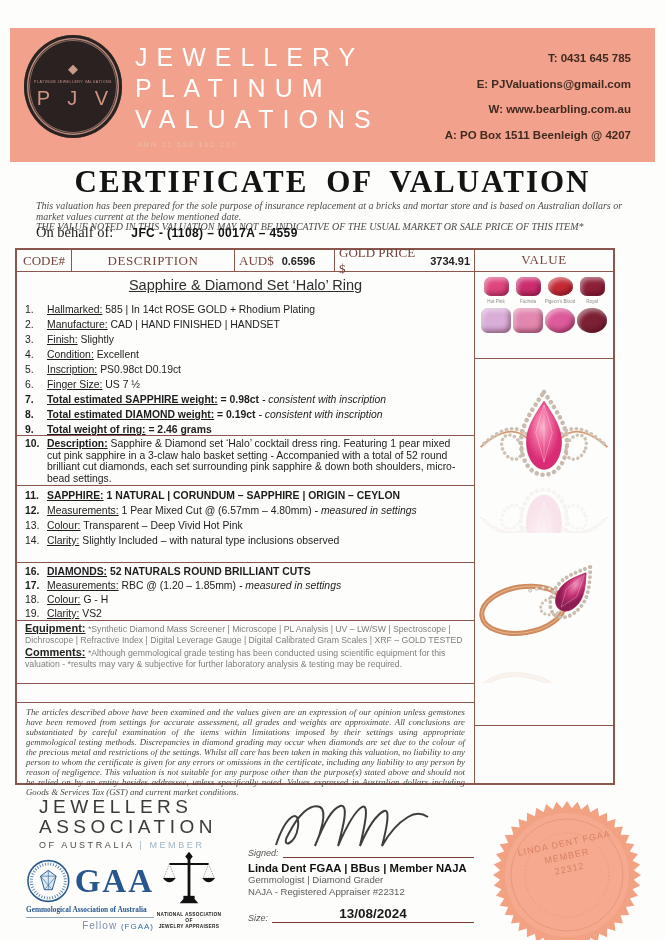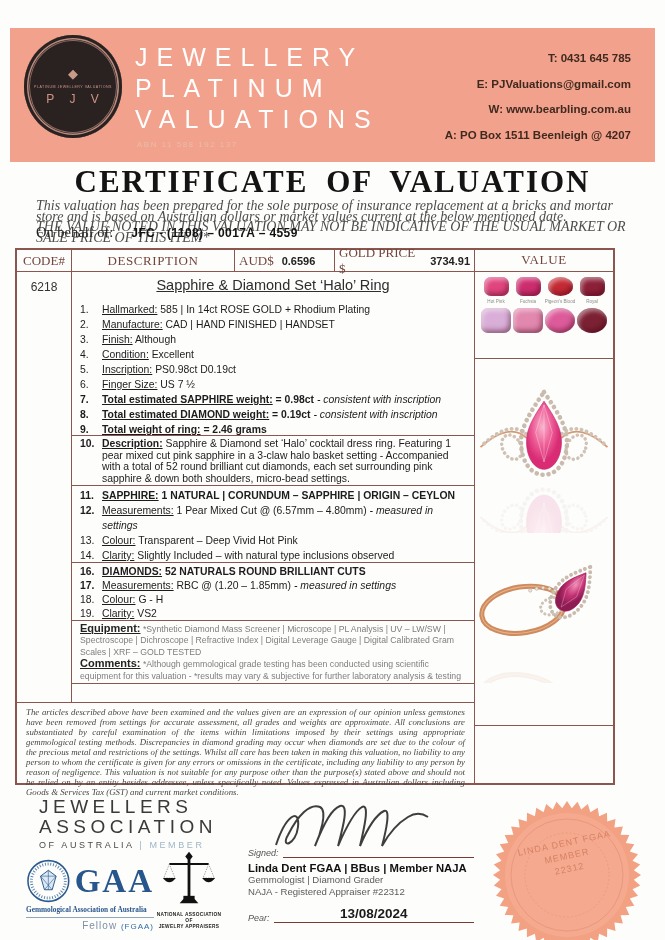--- a/index.html
+++ b/index.html
@@ -8,30 +8,30 @@
   .abs{position:absolute;}
 
   
   .band{left:10px;top:28px;width:645px;height:134px;background:#f2a28c;}
   .logo{left:14px;top:7px;width:98px;height:103px;border-radius:50%;background:#2a2121;
         box-shadow:inset 0 0 0 3px #2a2121, inset 0 0 0 4.5px #b98a7d;}
   .logo-inner{position:absolute;left:5px;top:5px;right:5px;bottom:5px;border-radius:50%;
         border:1px solid #8a6a5f;display:flex;flex-direction:column;align-items:center;justify-content:center;}
   .logo-diamond{color:#c99a8a;font-size:13px;line-height:12px;}
   .logo-arc{color:#c9968a;font-size:3.6px;letter-spacing:.5px;margin-top:5px;white-space:nowrap;}
-  .logo-initials{color:#cf9384;font-size:12px;letter-spacing:6px;margin:3px 0 0 5px;text-align:center;}
+  .logo-initials{color:#cf9384;font-size:20px;letter-spacing:6px;margin:3px 0 0 5px;text-align:center;}
   .company{left:125px;top:14px;color:#fff;font-size:25px;letter-spacing:9px;line-height:31px;font-weight:400;}
   .abn{left:127px;top:112px;color:#e7bcab;font-size:8px;letter-spacing:1.5px;}
   .contacts{right:24px;top:18px;text-align:right;color:#40291f;font-size:11.5px;font-weight:bold;line-height:25.5px;}
 
   
   .cert-title{left:0;top:164px;width:665px;text-align:center;font-family:"Liberation Serif",serif;
         font-weight:bold;font-size:31px;letter-spacing:2px;word-spacing:8px;color:#141414;}
   .intro{left:36px;top:201px;width:596px;font-family:"Liberation Serif",serif;font-style:italic;
-        font-size:14px;line-height:10.5px;color:#4c4c4c;}
+        font-size:10px;line-height:10.5px;color:#4c4c4c;}
   .behalf{left:36px;top:224px;display:flex;align-items:center;}
   .behalf-lbl{font-family:"Liberation Serif",serif;font-size:14.5px;color:#222;}
   .behalf-val{font-size:12px;font-weight:bold;margin-left:18px;letter-spacing:.4px;color:#111;}
 
   
   .vtable{left:15px;top:248px;width:600px;height:537px;border:2px solid #8a564e;display:flex;box-sizing:border-box;}
   .left-part{width:458px;display:flex;flex-direction:column;}
   .right-part{flex:1;border-left:1px solid #8a564e;display:flex;flex-direction:column;}
   .hrow{display:flex;height:22px;border-bottom:1px solid #8a564e;box-sizing:border-box;}
   .hcell{font-family:"Liberation Serif",serif;font-size:13px;color:#74443c;display:flex;
@@ -155,36 +155,35 @@
       <div class="hcell hc-aud">
           <span>AUD$</span>
           <span class="hnum">0.6596</span>
         </div>
       <div class="hcell hc-gold">
           <span>GOLD PRICE $</span>
           <span class="hnum">3734.91</span>
         </div>
     </div>
     <div class="body-row">
-      <div class="code-col">6218</div>
       <div class="desc-col">
 
         <div class="sec secA">
           <div class="ring-title">Sapphire &amp; Diamond Set ‘Halo’ Ring</div>
           <div class="item">
               <span class="n">1.</span>
               <div class="t"><span class="lbl">Hallmarked:</span> <span class="txt">585 | In 14ct ROSE GOLD + Rhodium Plating</span></div>
             </div>
           <div class="item">
               <span class="n">2.</span>
               <div class="t"><span class="lbl">Manufacture:</span> <span class="txt">CAD | HAND FINISHED | HANDSET</span></div>
             </div>
           <div class="item">
               <span class="n">3.</span>
-              <div class="t"><span class="lbl">Finish:</span> <span class="txt">Although</span></div>
+              <div class="t"><span class="lbl">Finish:</span> <span class="txt">Slightly</span></div>
             </div>
           <div class="item">
               <span class="n">4.</span>
               <div class="t"><span class="lbl">Condition:</span> <span class="txt">Excellent</span></div>
             </div>
           <div class="item">
               <span class="n">5.</span>
               <div class="t"><span class="lbl">Inscription:</span> <span class="txt">PS0.98ct D0.19ct</span></div>
             </div>
           <div class="item">
@@ -393,21 +392,21 @@
     <path d="M6,46 C16,16 30,8 28,28 C26,46 10,50 18,36 C28,16 40,4 50,8 C58,12 50,36 45,47 C55,22 62,10 70,7 C80,4 72,32 68,47 C78,24 85,12 92,8 C100,4 94,30 90,47 C98,28 106,16 114,12 C121,9 116,32 112,47 C118,36 128,24 138,18 C146,13 152,14 158,18" fill="none" stroke="#1c1c1c" stroke-width="2" opacity="0.85"></path>
   </svg>
   <div class="sig-linerow">
     <span class="sig-label">Signed:</span>
     <span class="sig-line"></span>
   </div>
   <div class="app-name">Linda Dent  FGAA | BBus | Member NAJA</div>
   <div class="app-sub">Gemmologist | Diamond Grader</div>
   <div class="app-sub">NAJA - Registered Appraiser #22312</div>
   <div class="date-row">
-    <span class="sig-label">Pear:</span>
+    <span class="sig-label">Size:</span>
     <span class="date-line">13/08/2024</span>
   </div>
 </div>
 
 <div class="abs seal">
   <svg width="180" height="143" viewBox="0 0 180 143">
     <polygon fill="#f3a183" points="164.0,78.0 156.8,82.8 163.2,88.5 155.5,92.2 161.0,98.8 152.8,101.4 157.3,108.7 148.8,110.1 152.3,118.0 143.6,118.2 145.9,126.5 137.4,125.4 138.5,133.9 130.2,131.6 130.0,140.3 122.1,136.8 120.7,145.3 113.4,140.8 110.8,149.0 104.2,143.5 100.5,151.2 94.8,144.8 90.0,152.0 85.2,144.8 79.5,151.2 75.8,143.5 69.2,149.0 66.6,140.8 59.3,145.3 57.9,136.8 50.0,140.3 49.8,131.6 41.5,133.9 42.6,125.4 34.1,126.5 36.4,118.2 27.7,118.0 31.2,110.1 22.7,108.7 27.2,101.4 19.0,98.8 24.5,92.2 16.8,88.5 23.2,82.8 16.0,78.0 23.2,73.2 16.8,67.5 24.5,63.8 19.0,57.2 27.2,54.6 22.7,47.3 31.2,45.9 27.7,38.0 36.4,37.8 34.1,29.5 42.6,30.6 41.5,22.1 49.8,24.4 50.0,15.7 57.9,19.2 59.3,10.7 66.6,15.2 69.2,7.0 75.8,12.5 79.5,4.8 85.2,11.2 90.0,4.0 94.8,11.2 100.5,4.8 104.2,12.5 110.8,7.0 113.4,15.2 120.7,10.7 122.1,19.2 130.0,15.7 130.2,24.4 138.5,22.1 137.4,30.6 145.9,29.5 143.6,37.8 152.3,38.0 148.8,45.9 157.3,47.3 152.8,54.6 161.0,57.2 155.5,63.8 163.2,67.5 156.8,73.2"></polygon>
     <circle cx="90" cy="78" r="62" fill="#f5a98e"></circle>
     <circle cx="90" cy="78" r="56" fill="none" stroke="#dd8467" stroke-width="0.8" opacity="0.6"></circle>
     <circle cx="90" cy="78" r="42" fill="none" stroke="#dd8467" stroke-width="0.7" opacity="0.5" stroke-dasharray="2,2"></circle>

